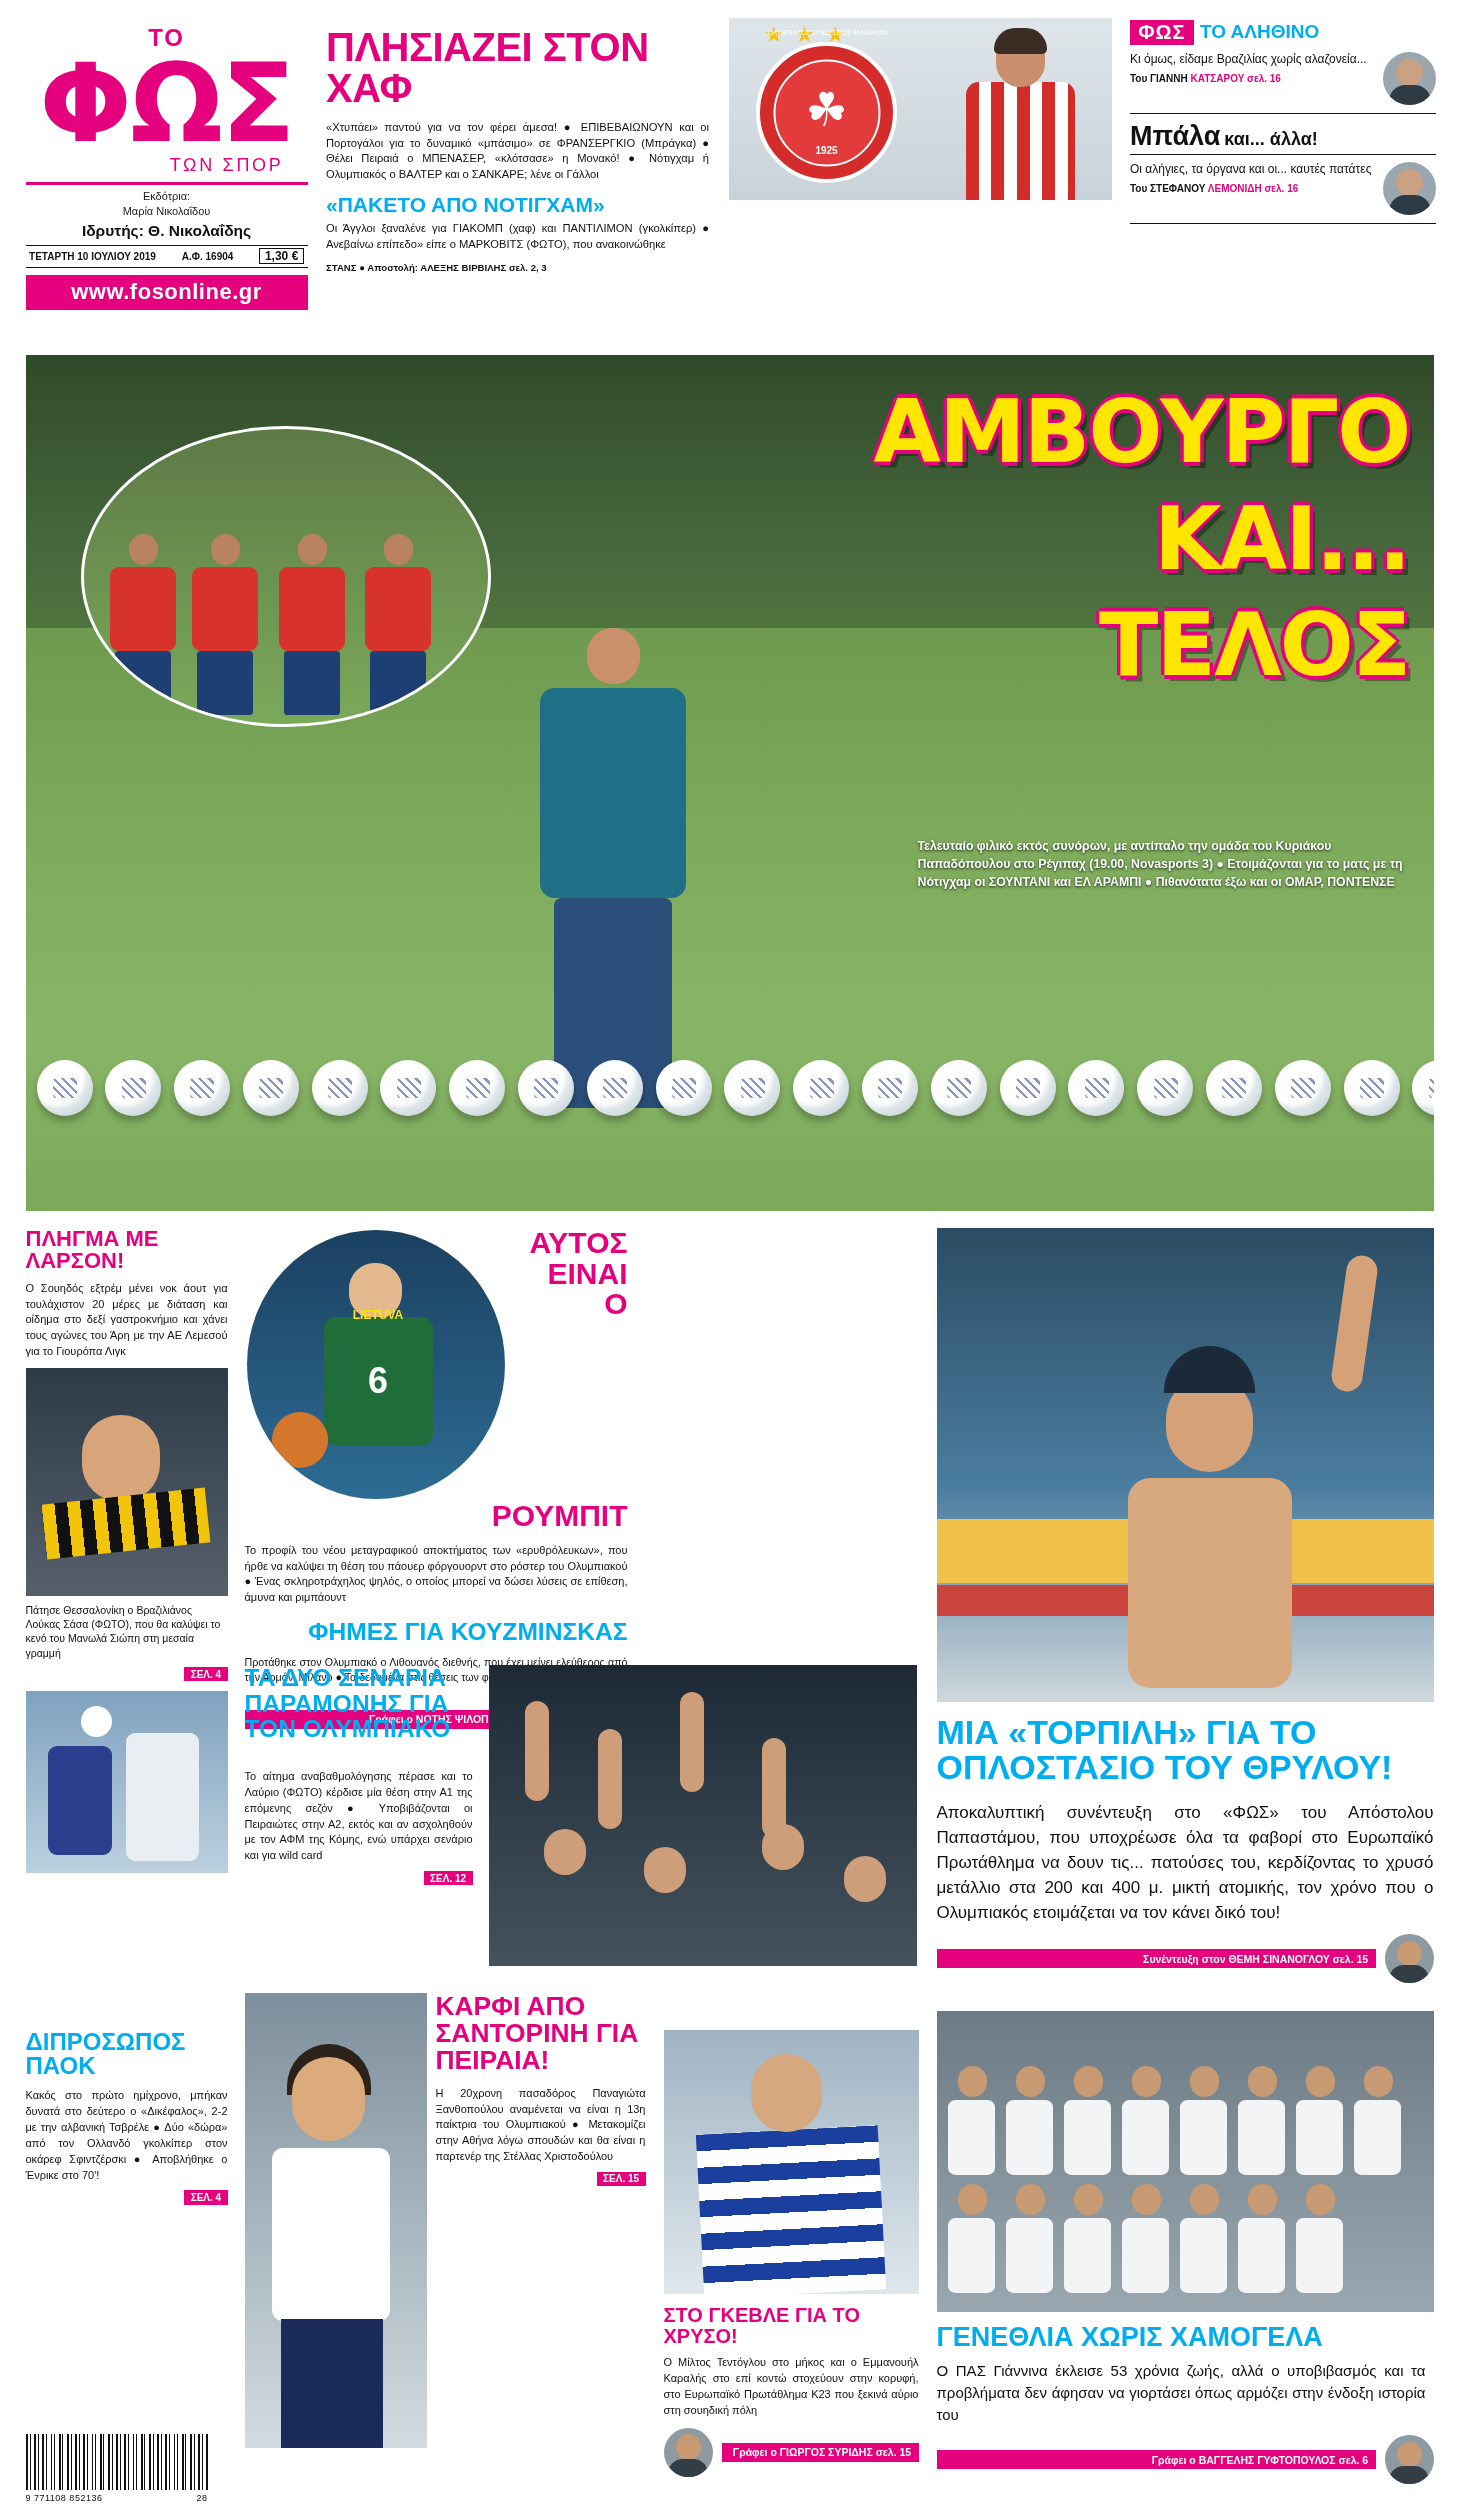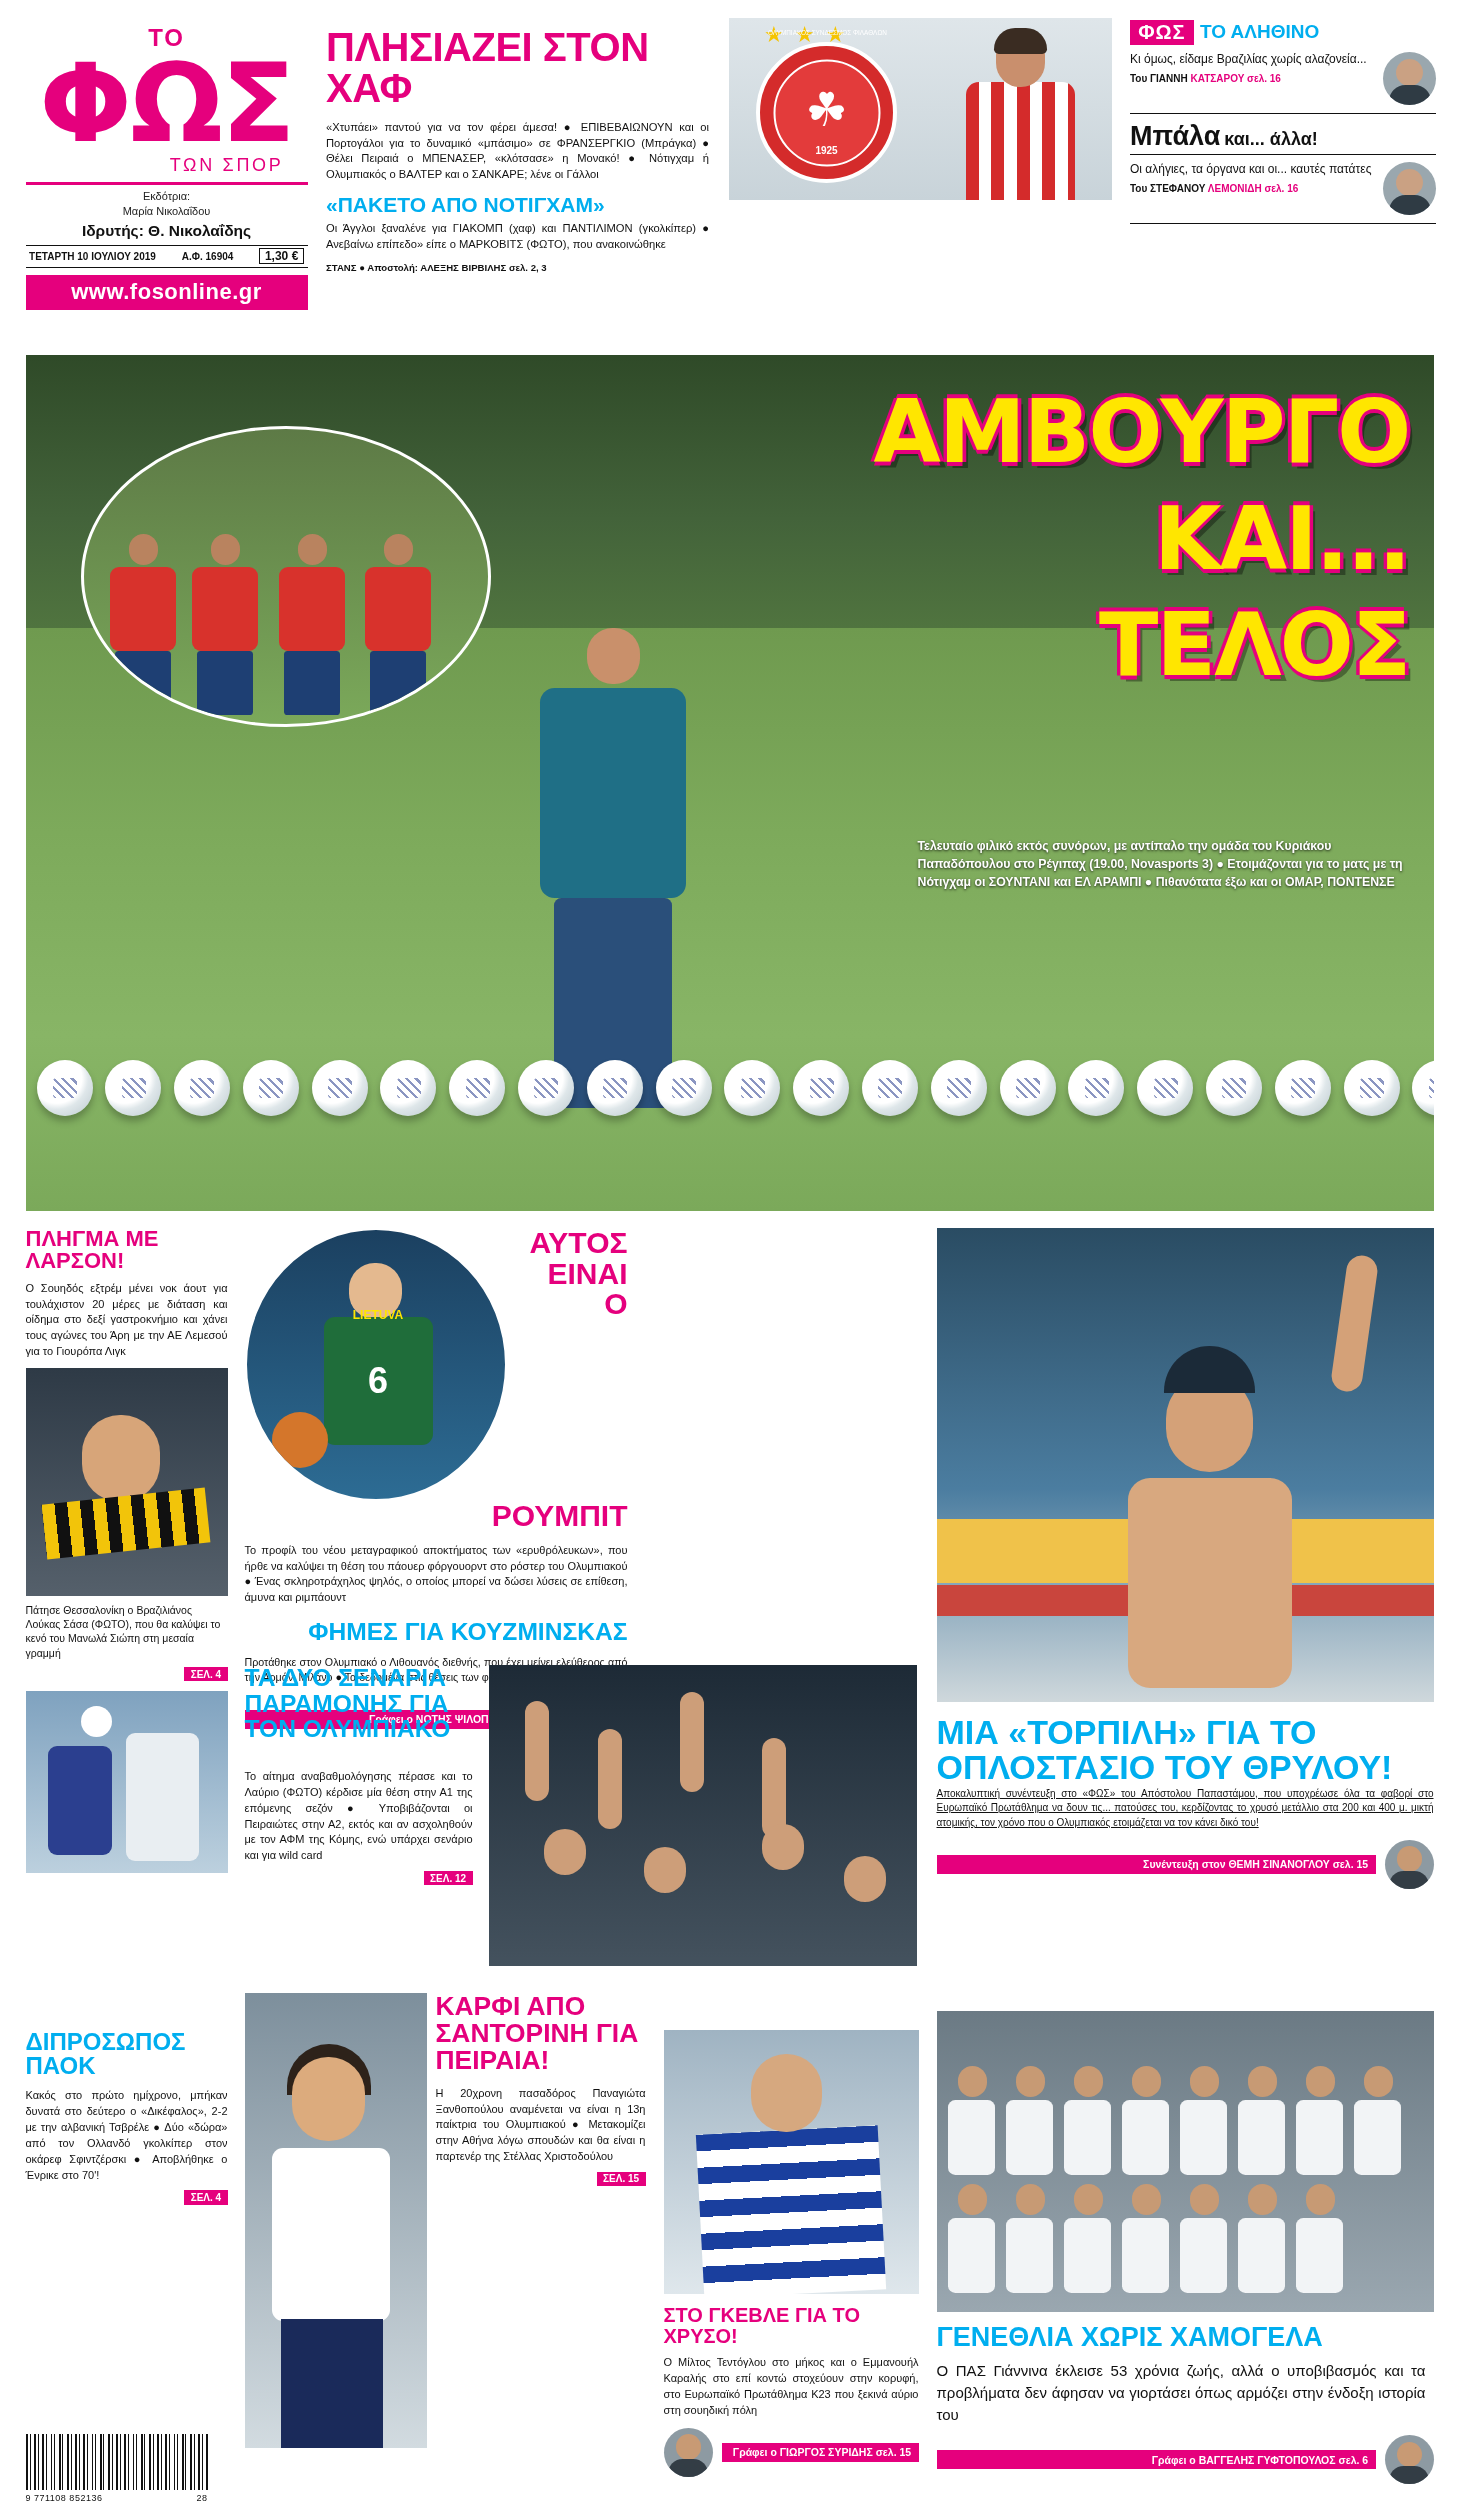--- a/index.html
+++ b/index.html
@@ -182,21 +182,21 @@
   .c3 { left:911px; top:0; width:497px; }
   .swim { width:497px; height:474px; background:linear-gradient(180deg,#2a4c63,#4b7da0 55%, #cfd8dc 100%); position:relative; overflow:hidden;}
   .swim .yellowband { position:absolute; left:0; top:291px; width:100%; height:64px; background:#f0c24a; }
   .swim .redband { position:absolute; left:0; top:357px; width:100%; height:31px; background:#c9453d; }
   .swim .ath { position:absolute; left:173px; top:109px; width:200px; }
   .swim .ath .hd { width:87px; height:97px; border-radius:44px; background:#d4a178; margin:0 auto; }
   .swim .ath .cap2 { width:91px; height:47px; border-radius:46px 46px 0 0; background:#1b2a38; margin:0 auto -9px; position:relative; top:9px;}
   .swim .ath .tor { width:164px; height:210px; border-radius:22px; background:#d8a87f; margin:5.5px auto 0; }
   .swim .arm { position:absolute; right:64px; top:27px; width:31px; height:137px; background:#d4a178; border-radius:16.4px; transform:rotate(8deg);}
   .c3 h3 { margin:12.8px 0 0 0; font-size:34px; line-height:1.04; color:#00aeef; font-weight:bold; }
-  .c3 p { font-size:10px; line-height:1.48; margin:1px 0 0 0; text-align:justify;text-decoration:underline; }
+  .c3 p { font-size:17px; line-height:1.48; margin:14px 0 0 0; text-align:justify; }
 
   
   .c4 { left:219px; top:437px; width:228px; }
   .c4 h3 { margin:0; font-size:24.6px; line-height:1.04; color:#00aeef; font-weight:bold; }
   .c4 p { font-size:11px; line-height:1.45; margin:27px 0 0 0; text-align:justify; }
   .c5 { left:463px; top:437px; width:428px; height:301px; }
   .fans { width:428px; height:301px; background:linear-gradient(180deg,#1d2a36,#44525e); position:relative; overflow:hidden;}
   .fans .arm2 { position:absolute; width:24px; height:100px; background:#cd9e79; border-radius:12px; }
   .fans .hd2 { position:absolute; width:42px; height:46px; border-radius:21px; background:#cd9e79; }
 

